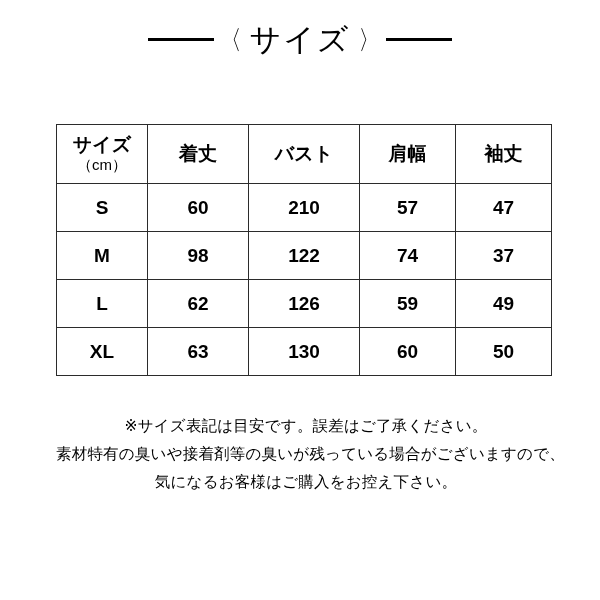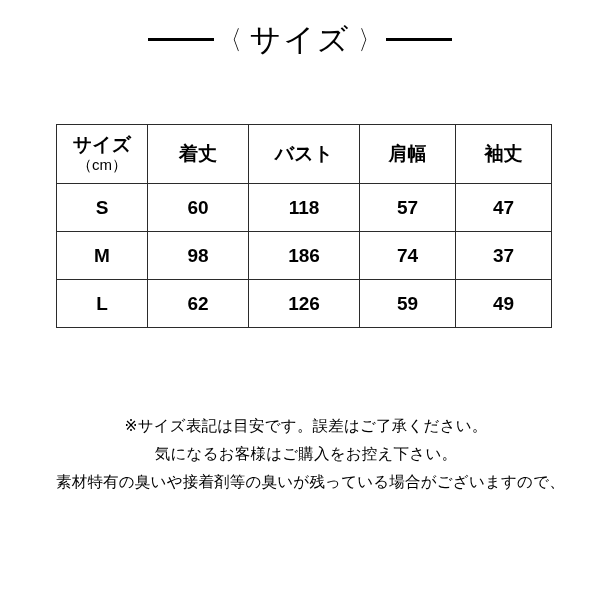--- a/index.html
+++ b/index.html
@@ -135,41 +135,48 @@
           <th class="col-len">着丈</th>
           <th class="col-bust">バスト</th>
           <th class="col-should">肩幅</th>
           <th class="col-sleeve">袖丈</th>
         </tr>
       </thead>
       <tbody>
         <tr>
           <td>S</td>
           <td>60</td>
-          <td>118</td>
+          <td>210</td>
           <td>57</td>
           <td>47</td>
         </tr>
         <tr>
           <td>M</td>
           <td>98</td>
-          <td>186</td>
+          <td>122</td>
           <td>74</td>
           <td>37</td>
         </tr>
         <tr>
           <td>L</td>
           <td>62</td>
           <td>126</td>
           <td>59</td>
           <td>49</td>
         </tr>
+        <tr>
+          <td>XL</td>
+          <td>63</td>
+          <td>130</td>
+          <td>60</td>
+          <td>50</td>
+        </tr>
       </tbody>
     </table>
   </div>
 
   <div class="notes">
     <div class="note-line">※サイズ表記は目安です。誤差はご了承ください。</div>
+    <div class="note-line">素材特有の臭いや接着剤等の臭いが残っている場合がございますので、</div>
     <div class="note-line">気になるお客様はご購入をお控え下さい。</div>
-    <div class="note-line">素材特有の臭いや接着剤等の臭いが残っている場合がございますので、</div>
   </div>
 
 </div>
 
 </body></html>

